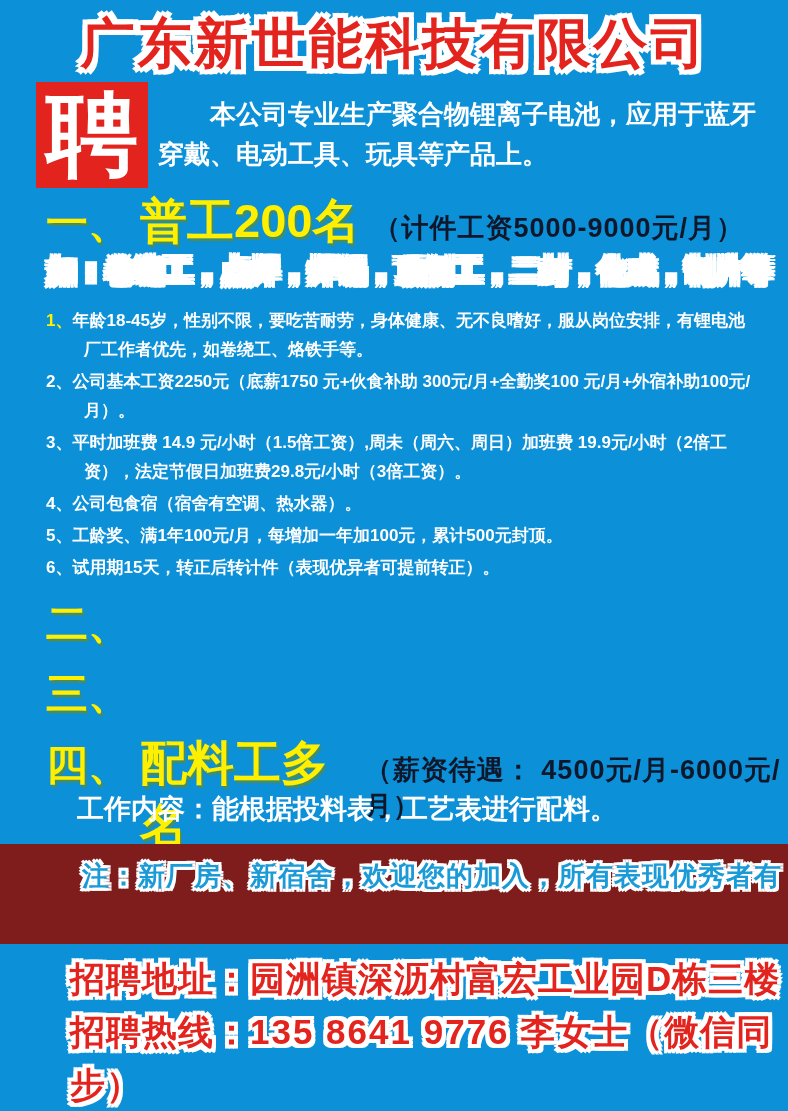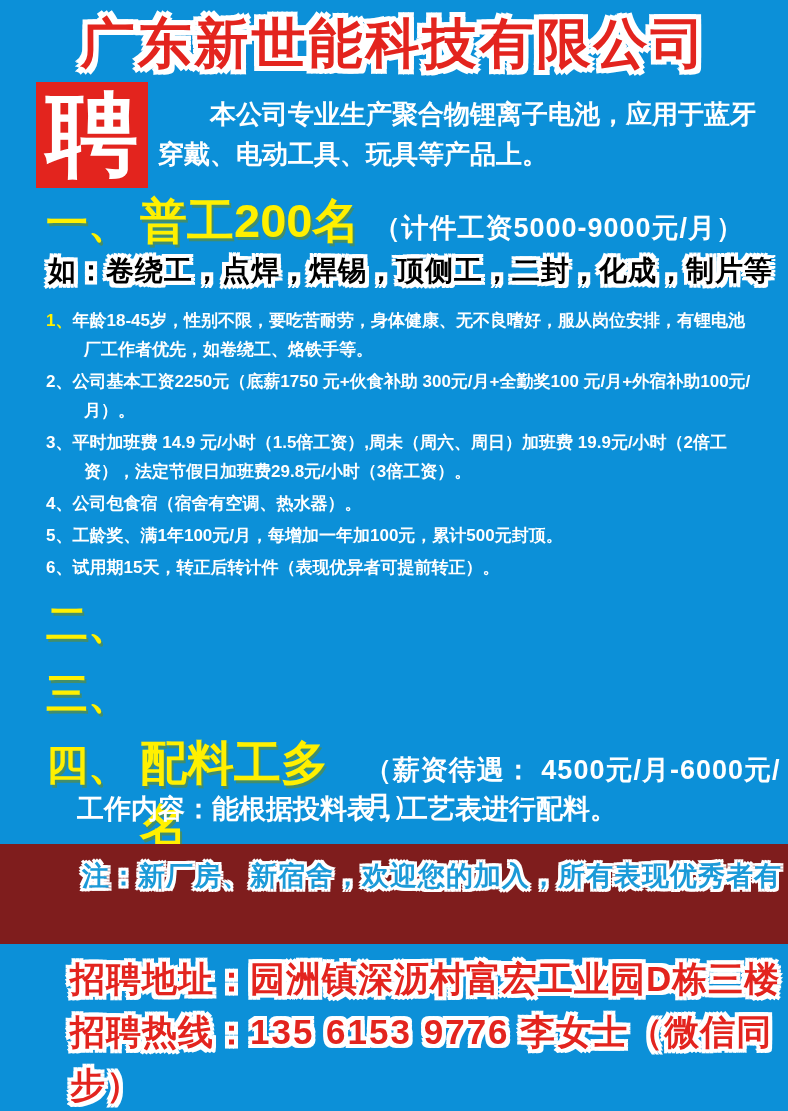--- a/index.html
+++ b/index.html
@@ -66,28 +66,28 @@
     width: 604px;
     color: #fff;
     font-size: 26px;
     line-height: 40px;
   }
   .intro .l1 { padding-left: 52px; }
 
   .sec-head { display: flex; align-items: baseline; margin-left: 46px; }
   .sec-head .num   { font-size: 42px; font-weight: 800; }
   .sec-head .stitle{ font-size: 47px; font-weight: 800; margin-left: 10px; }
-  .sec-head .snote { font-size: 27px; color: #ffffff; margin-left: 14px; letter-spacing: 1px; }
+  .sec-head .snote { font-size: 27px; color: #0f172a; margin-left: 14px; letter-spacing: 1px; }
 
   .s1-head { margin-top: 2px; height: 56px; }
   .jobs {
     margin: 6px 0 0 48px;
     font-size: 28px;
     line-height: 38px;
-    color: #000000;
+    color: #ffffff;
     letter-spacing: 1px;
   }
 
   .list { margin: 16px 0 0 46px; width: 706px; color: #fff; font-size: 17px; line-height: 29px; }
   .item { padding-left: 38px; text-indent: -38px; margin-bottom: 3px; }
   .item .inum  { color: #fff; }
   .item .inum.first { color: #fff000; }
 
   .s2-head { margin-top: 14px; height: 52px; }
   .s3-head { margin-top: 18px; height: 52px; }
@@ -183,17 +183,17 @@
 
   <div class="band">
     <div class="b1 ow3">注：新厂房、新宿舍，欢迎您的加入，所有表现优秀者有</div>
   </div>
 
   <div class="footer">
     <div class="fline ow4">
       <span>招聘地址：</span><span>园洲镇深沥村富宏工业园D栋三楼</span>
     </div>
     <div class="fline ow4">
-      <span>招聘热线：</span><span class="digits">135 6153 9776</span><span> 李女士（微信同步）</span>
+      <span>招聘热线：</span><span class="digits">135 8641 9776</span><span> 李女士（微信同步）</span>
     </div>
   </div>
 
 </div>
 
 </body></html>

